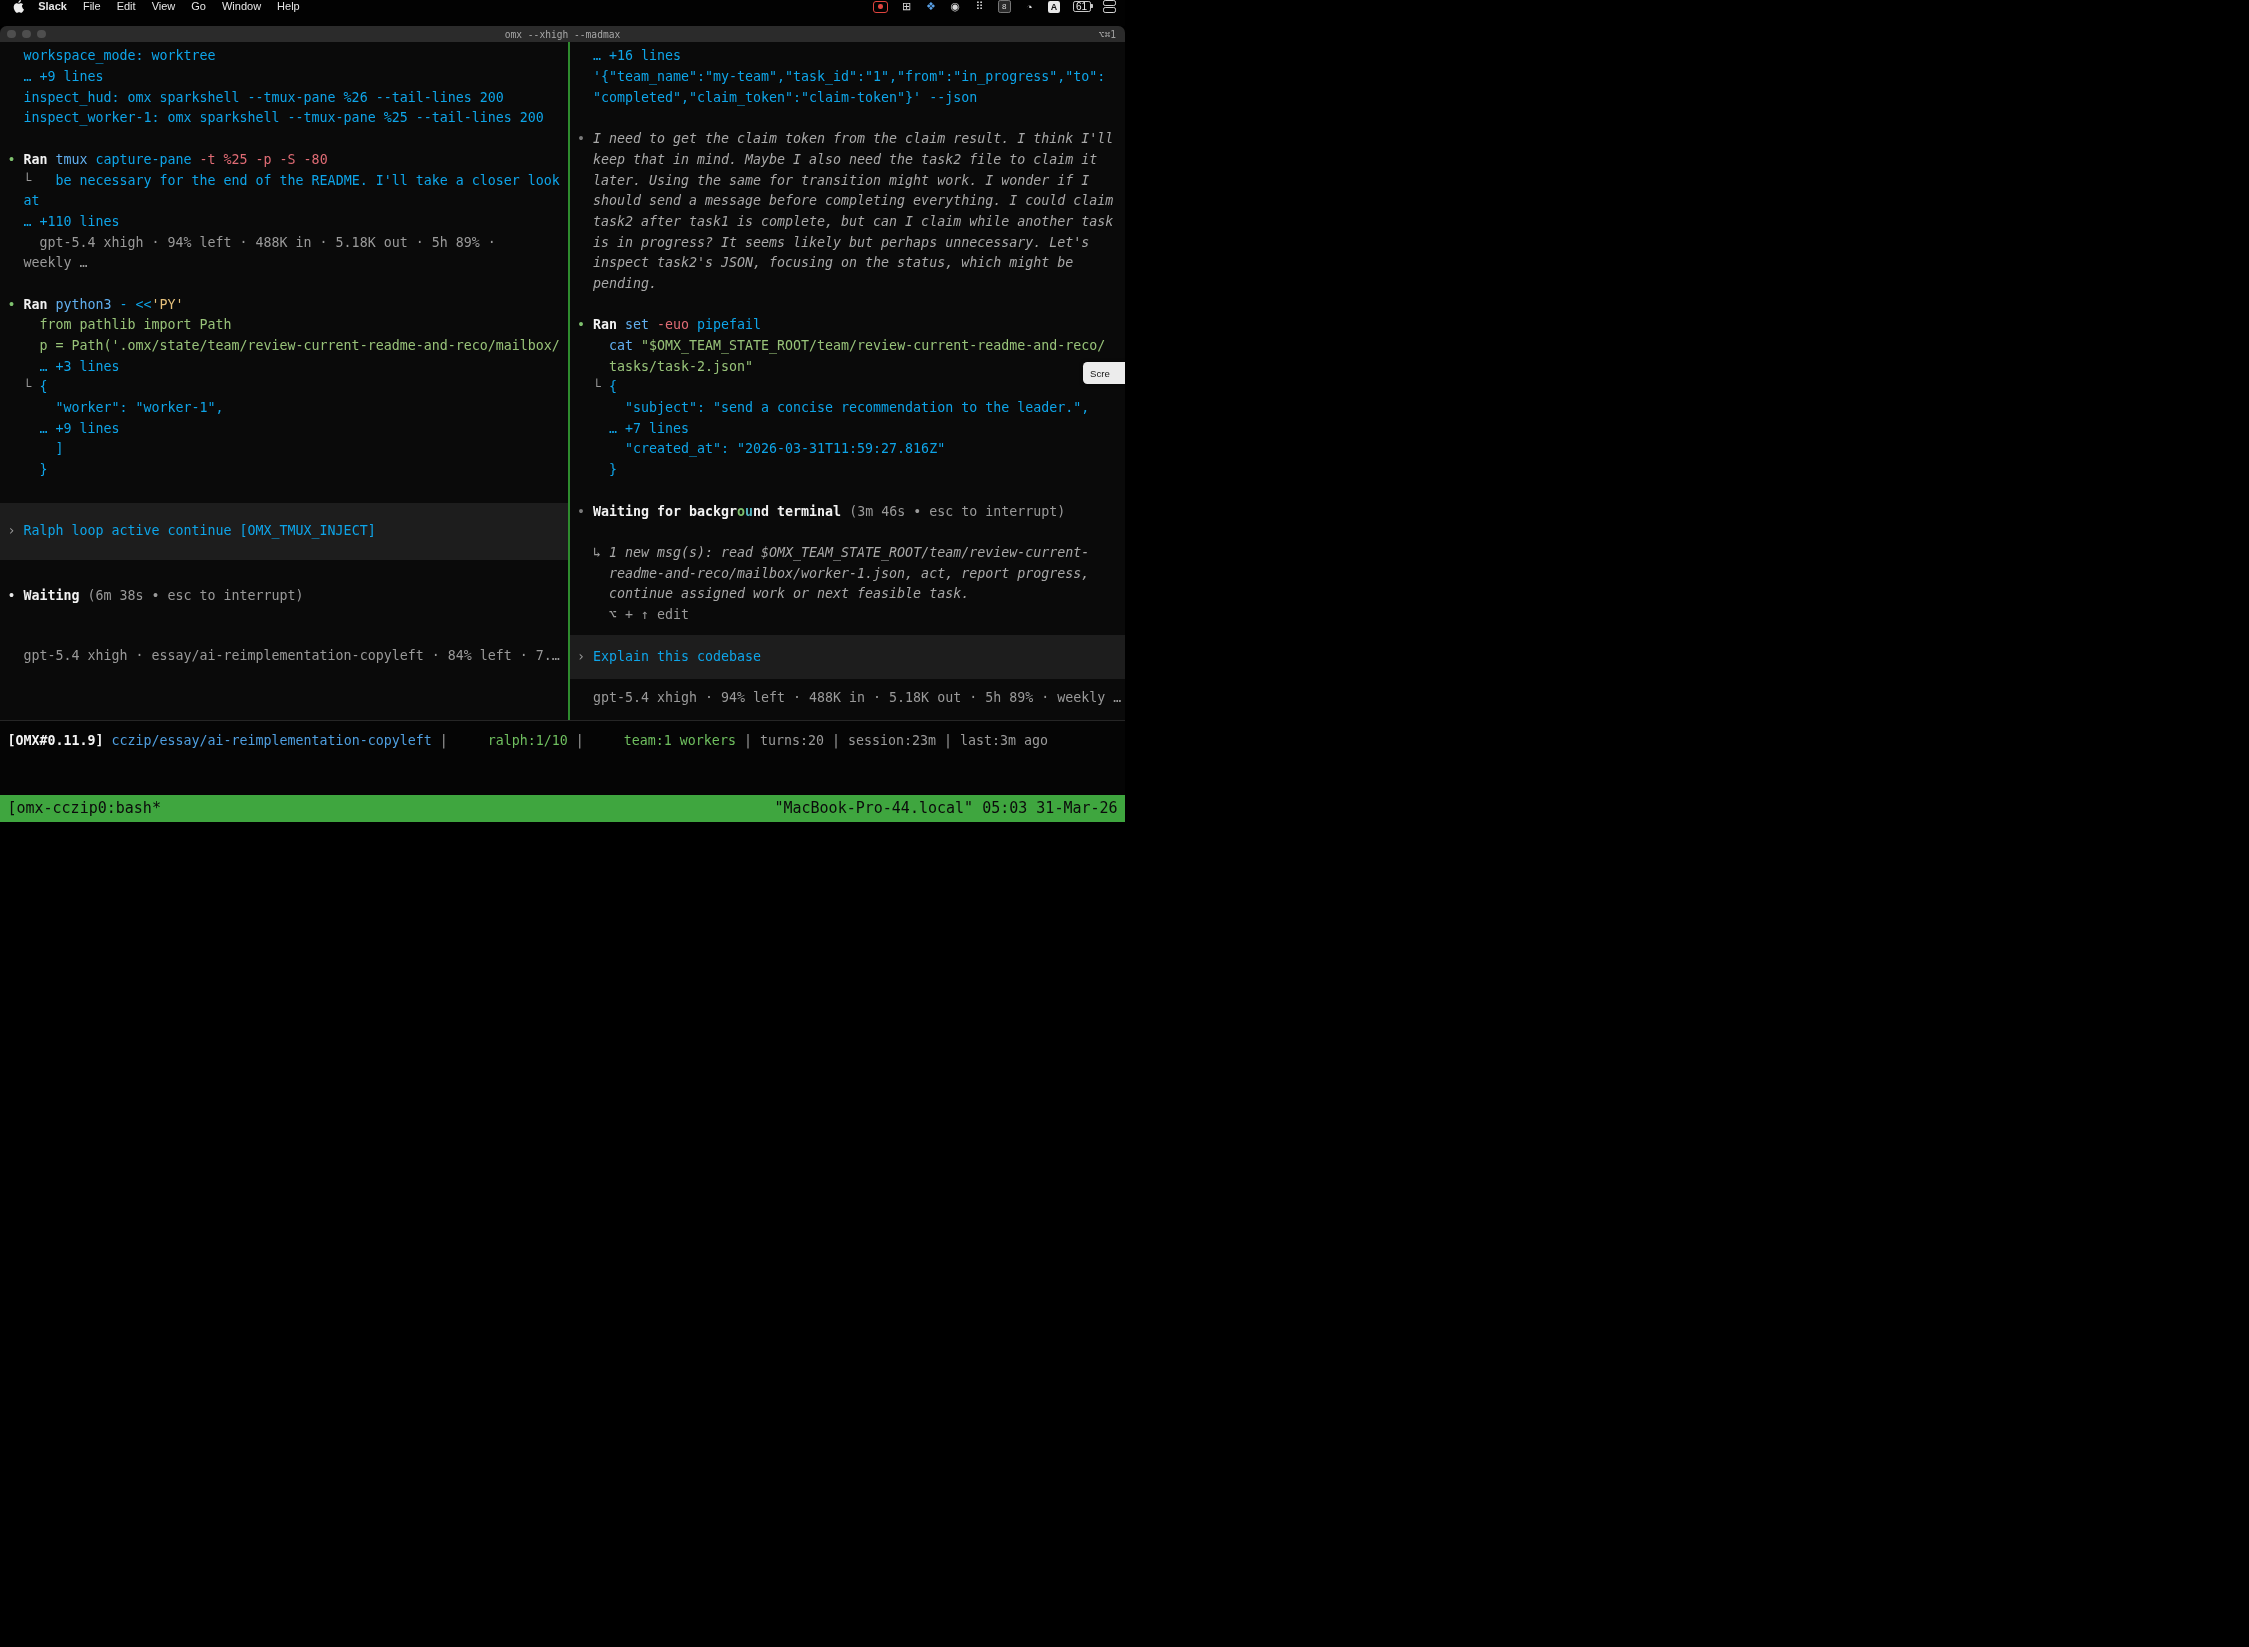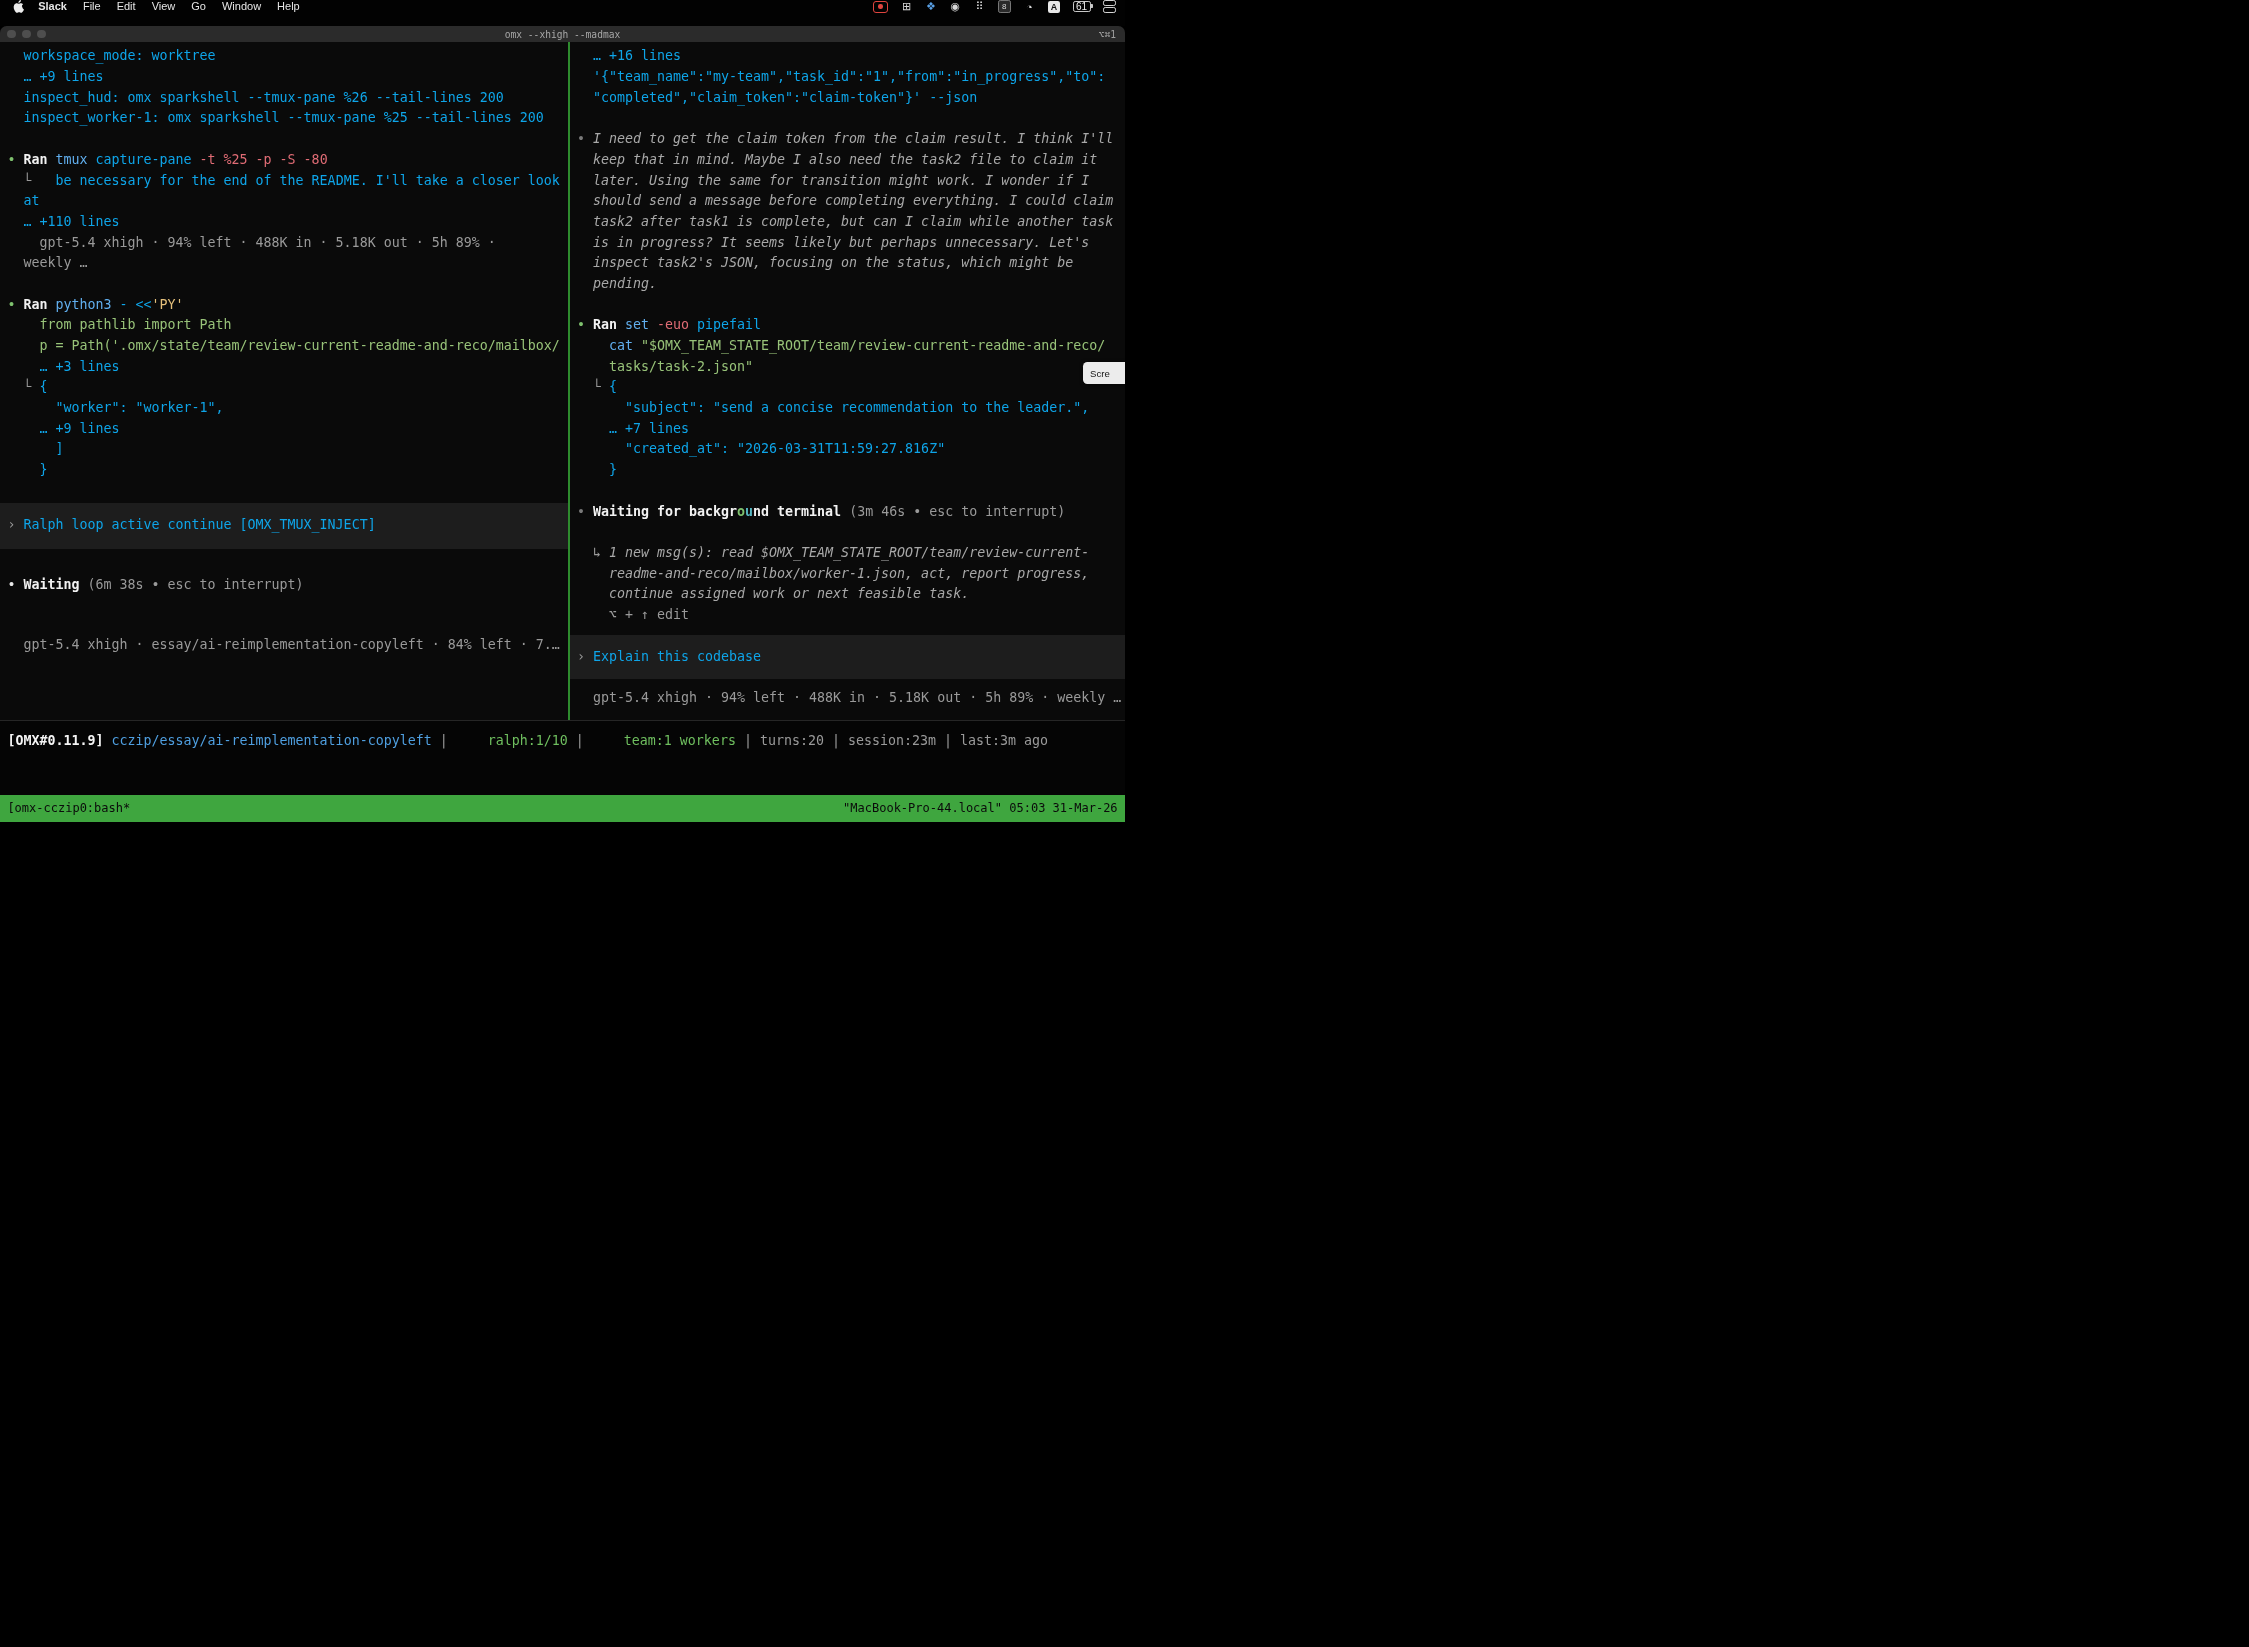--- a/index.html
+++ b/index.html
@@ -62,21 +62,21 @@
   .whitebullet{color:#e8e8e8;}
   .italic{color:#a8a8a8;font-style:italic;}
   .greenchar{color:#7ec16e;font-weight:700;}
   .cyanchar{color:#56b6c2;font-weight:700;}
   .cursor{color:#cfcfcf;border:0.7px solid #cfcfcf;margin-right:1.5px;}
 
   
   .omx-area{height:74px;border-top:0.7px solid #262626;background:#050505;}
   .omxline{padding:10.3px 0 0 7.4px;font-size:13.3px;line-height:20.7px;white-space:pre;}
   .tmuxbar{height:26.6px;background:#3fa63f;color:#0b0b0b;display:flex;align-items:center;
-    font-size:12px;padding:0 7.4px;white-space:pre;}
+    font-size:15px;padding:0 7.4px;white-space:pre;}
   .tmux-right{margin-left:auto;}
 
   
   .scre{position:absolute;top:362px;right:0;width:35px;height:22px;background:#ececec;color:#151515;
     border-radius:4.4px 0 0 4.4px;display:flex;align-items:center;padding-left:6.6px;
     font-family:"Liberation Sans",sans-serif;font-size:9.6px;box-shadow:0 0.7px 3.7px rgba(0,0,0,.55);z-index:5;overflow:hidden;}
 </style>
 </head>
 <body>
 
@@ -122,21 +122,21 @@
   </span>
   <span class="tb-title">omx --xhigh --madmax</span>
   <span class="tb-right">⌥⌘1</span>
 </div>
 
 <div class="panes">
 
   <div class="pane left">
     <div class="lines"><div class="tl"><span class="fg">  workspace_mode: worktree</span></div><div class="tl"><span class="fg">  … +9 lines</span></div><div class="tl"><span class="fg">  inspect_hud: omx sparkshell --tmux-pane %26 --tail-lines 200</span></div><div class="tl"><span class="fg">  inspect_worker-1: omx sparkshell --tmux-pane %25 --tail-lines 200</span></div><div class="tl"><span class="fg"> </span></div><div class="tl"><span class="bullet">• </span><span class="bold">Ran </span><span class="blue">tmux</span><span class="fg"> capture-pane </span><span class="red">-t %25 -p -S -80</span></div><div class="tl"><span class="dim">  └   </span><span class="fg">be necessary for the end of the README. I'll take a closer look</span></div><div class="tl"><span class="fg">  at</span></div><div class="tl"><span class="fg">  … +110 lines</span></div><div class="tl"><span class="dim">    gpt-5.4 xhigh · 94% left · 488K in · 5.18K out · 5h 89% ·</span></div><div class="tl"><span class="dim">  weekly …</span></div><div class="tl"><span class="fg"> </span></div><div class="tl"><span class="bullet">• </span><span class="bold">Ran </span><span class="blue">python3</span><span class="fg"> - &lt;&lt;</span><span class="yellow">'PY'</span></div><div class="tl"><span class="green">    from pathlib import Path</span></div><div class="tl"><span class="green">    p = Path('.omx/state/team/review-current-readme-and-reco/mailbox/</span></div><div class="tl"><span class="fg">    … +3 lines</span></div><div class="tl"><span class="dim">  └ </span><span class="fg">{</span></div><div class="tl"><span class="fg">      "worker": "worker-1",</span></div><div class="tl"><span class="fg">    … +9 lines</span></div><div class="tl"><span class="fg">      ]</span></div><div class="tl"><span class="fg">    }</span></div></div>
     <div style="height:22px"></div>
-    <div class="band" style="height:46px">
+    <div class="band" style="height:57px">
       <div class="segline"><span class="dim">› </span><span class="fg">Ralph loop active continue [OMX_TMUX_INJECT]</span></div>
     </div>
     <div style="height:26.6px"></div>
     <div class="segline pad"><span class="whitebullet">• </span><span class="bold">Waiting </span><span class="dim">(6m 38s • esc to interrupt)</span></div>
     <div style="height:30px"></div>
     <div style="height:8.9px"></div>
     <div class="segline pad"><span class="dim">  gpt-5.4 xhigh · essay/ai-reimplementation-copyleft · 84% left · 7.…</span></div>
   </div>
 
   <div class="divider"></div>

